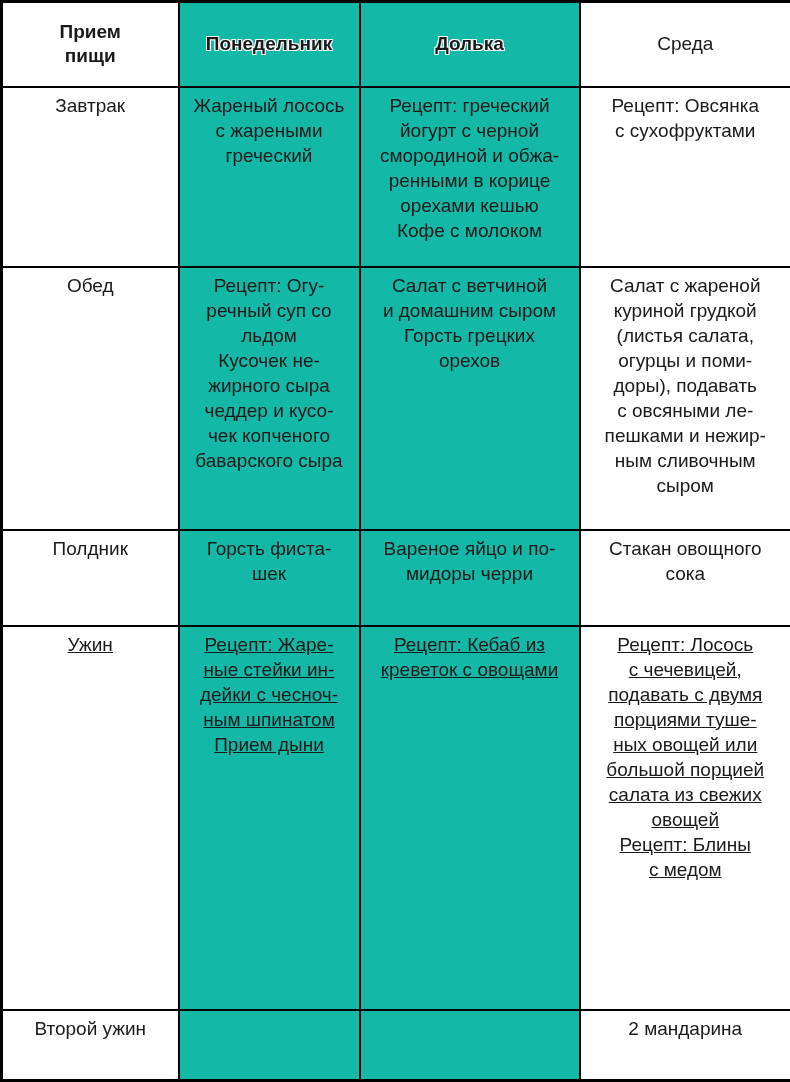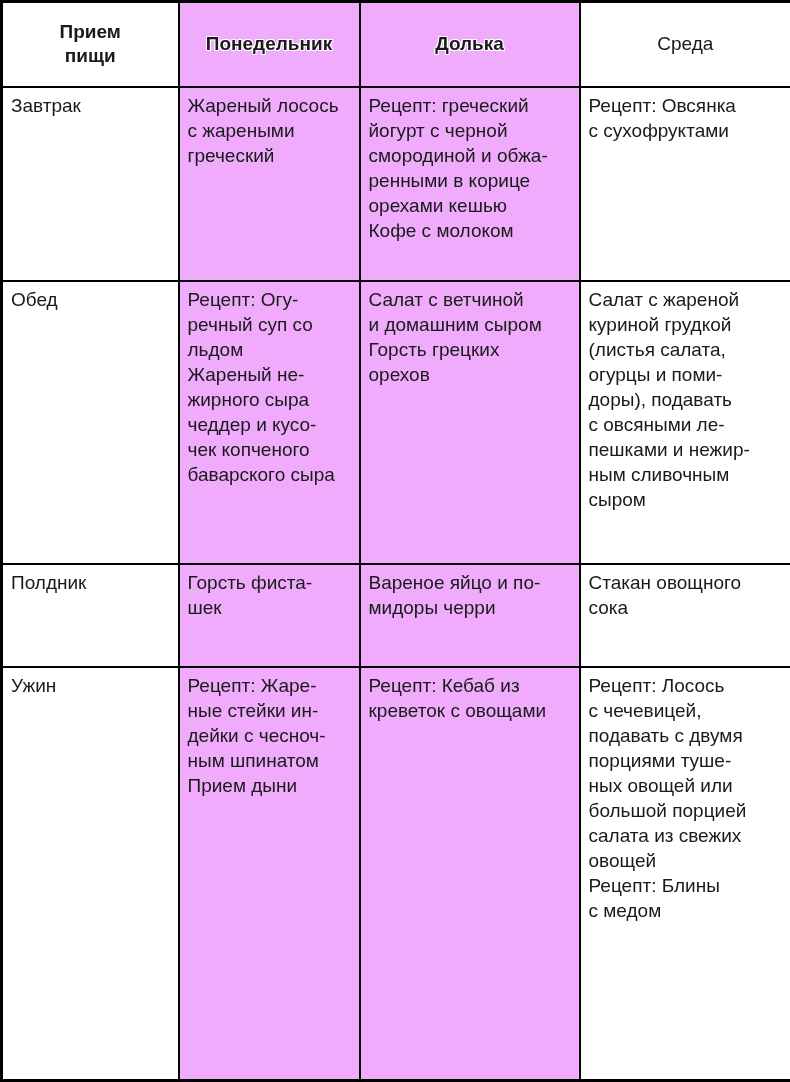--- a/index.html
+++ b/index.html
@@ -20,44 +20,44 @@
   col.c-mon  { width: 181px; }
   col.c-tue  { width: 220px; }
   col.c-wed  { width: 212px; }
 
   th, td {
     border: 2px solid #000;
     padding: 5px 8px 6px 8px;
     font-size: 19px;
     line-height: 25px;
     vertical-align: top;
-    text-align: left;
+    text-align: center;
     font-weight: normal;
     white-space: pre-line;
     overflow: hidden;
   }
   thead th {
     text-align: center;
     vertical-align: middle;
     line-height: 24px;
     padding: 4px 6px;
   }
-  .shaded { background: #f0abfc; }
+  .shaded { background: #14b8a6; }
   .hdr-bold {
     font-weight: bold;
     text-shadow: 1px 1px 0 #fff, -1px -1px 0 #fff, 1px -1px 0 #fff, -1px 1px 0 #fff;
   }
   .hdr-meal { font-weight: bold; }
 
   tr.r-header { height: 85px; }
   tr.r-breakfast { height: 163px; }
   tr.r-second-breakfast { height: 52px; }
   tr.r-lunch { height: 208px; }
   tr.r-snack { height: 86px; }
-  tr.r-dinner { height: 347px; }
+  tr.r-dinner { height: 347px; text-decoration: underline; }
   tr.r-second-dinner { height: 64px; }
 </style>
 </head>
 <body>
 
 <table class="meal-plan">
   <colgroup>
     <col class="c-meal">
       <col class="c-mon">
       <col class="c-tue">
@@ -85,21 +85,21 @@
 орехами кешью
 Кофе с молоком</td>
       <td>Рецепт: Овсянка
 с сухофруктами</td>
     </tr>
     <tr class="r-lunch">
       <td>Обед</td>
       <td class="shaded">Рецепт: Огу-
 речный суп со
 льдом
-Жареный не-
+Кусочек не-
 жирного сыра
 чеддер и кусо-
 чек копченого
 баварского сыра</td>
       <td class="shaded">Салат с ветчиной
 и домашним сыром
 Горсть грецких
 орехов</td>
       <td>Салат с жареной
 куриной грудкой
@@ -133,14 +133,20 @@
 с чечевицей,
 подавать с двумя
 порциями туше-
 ных овощей или
 большой порцией
 салата из свежих
 овощей
 Рецепт: Блины
 с медом</td>
     </tr>
+    <tr class="r-second-dinner">
+      <td>Второй ужин</td>
+      <td class="shaded"></td>
+      <td class="shaded"></td>
+      <td>2 мандарина</td>
+    </tr>
   </tbody>
 </table>
 
 </body></html>

